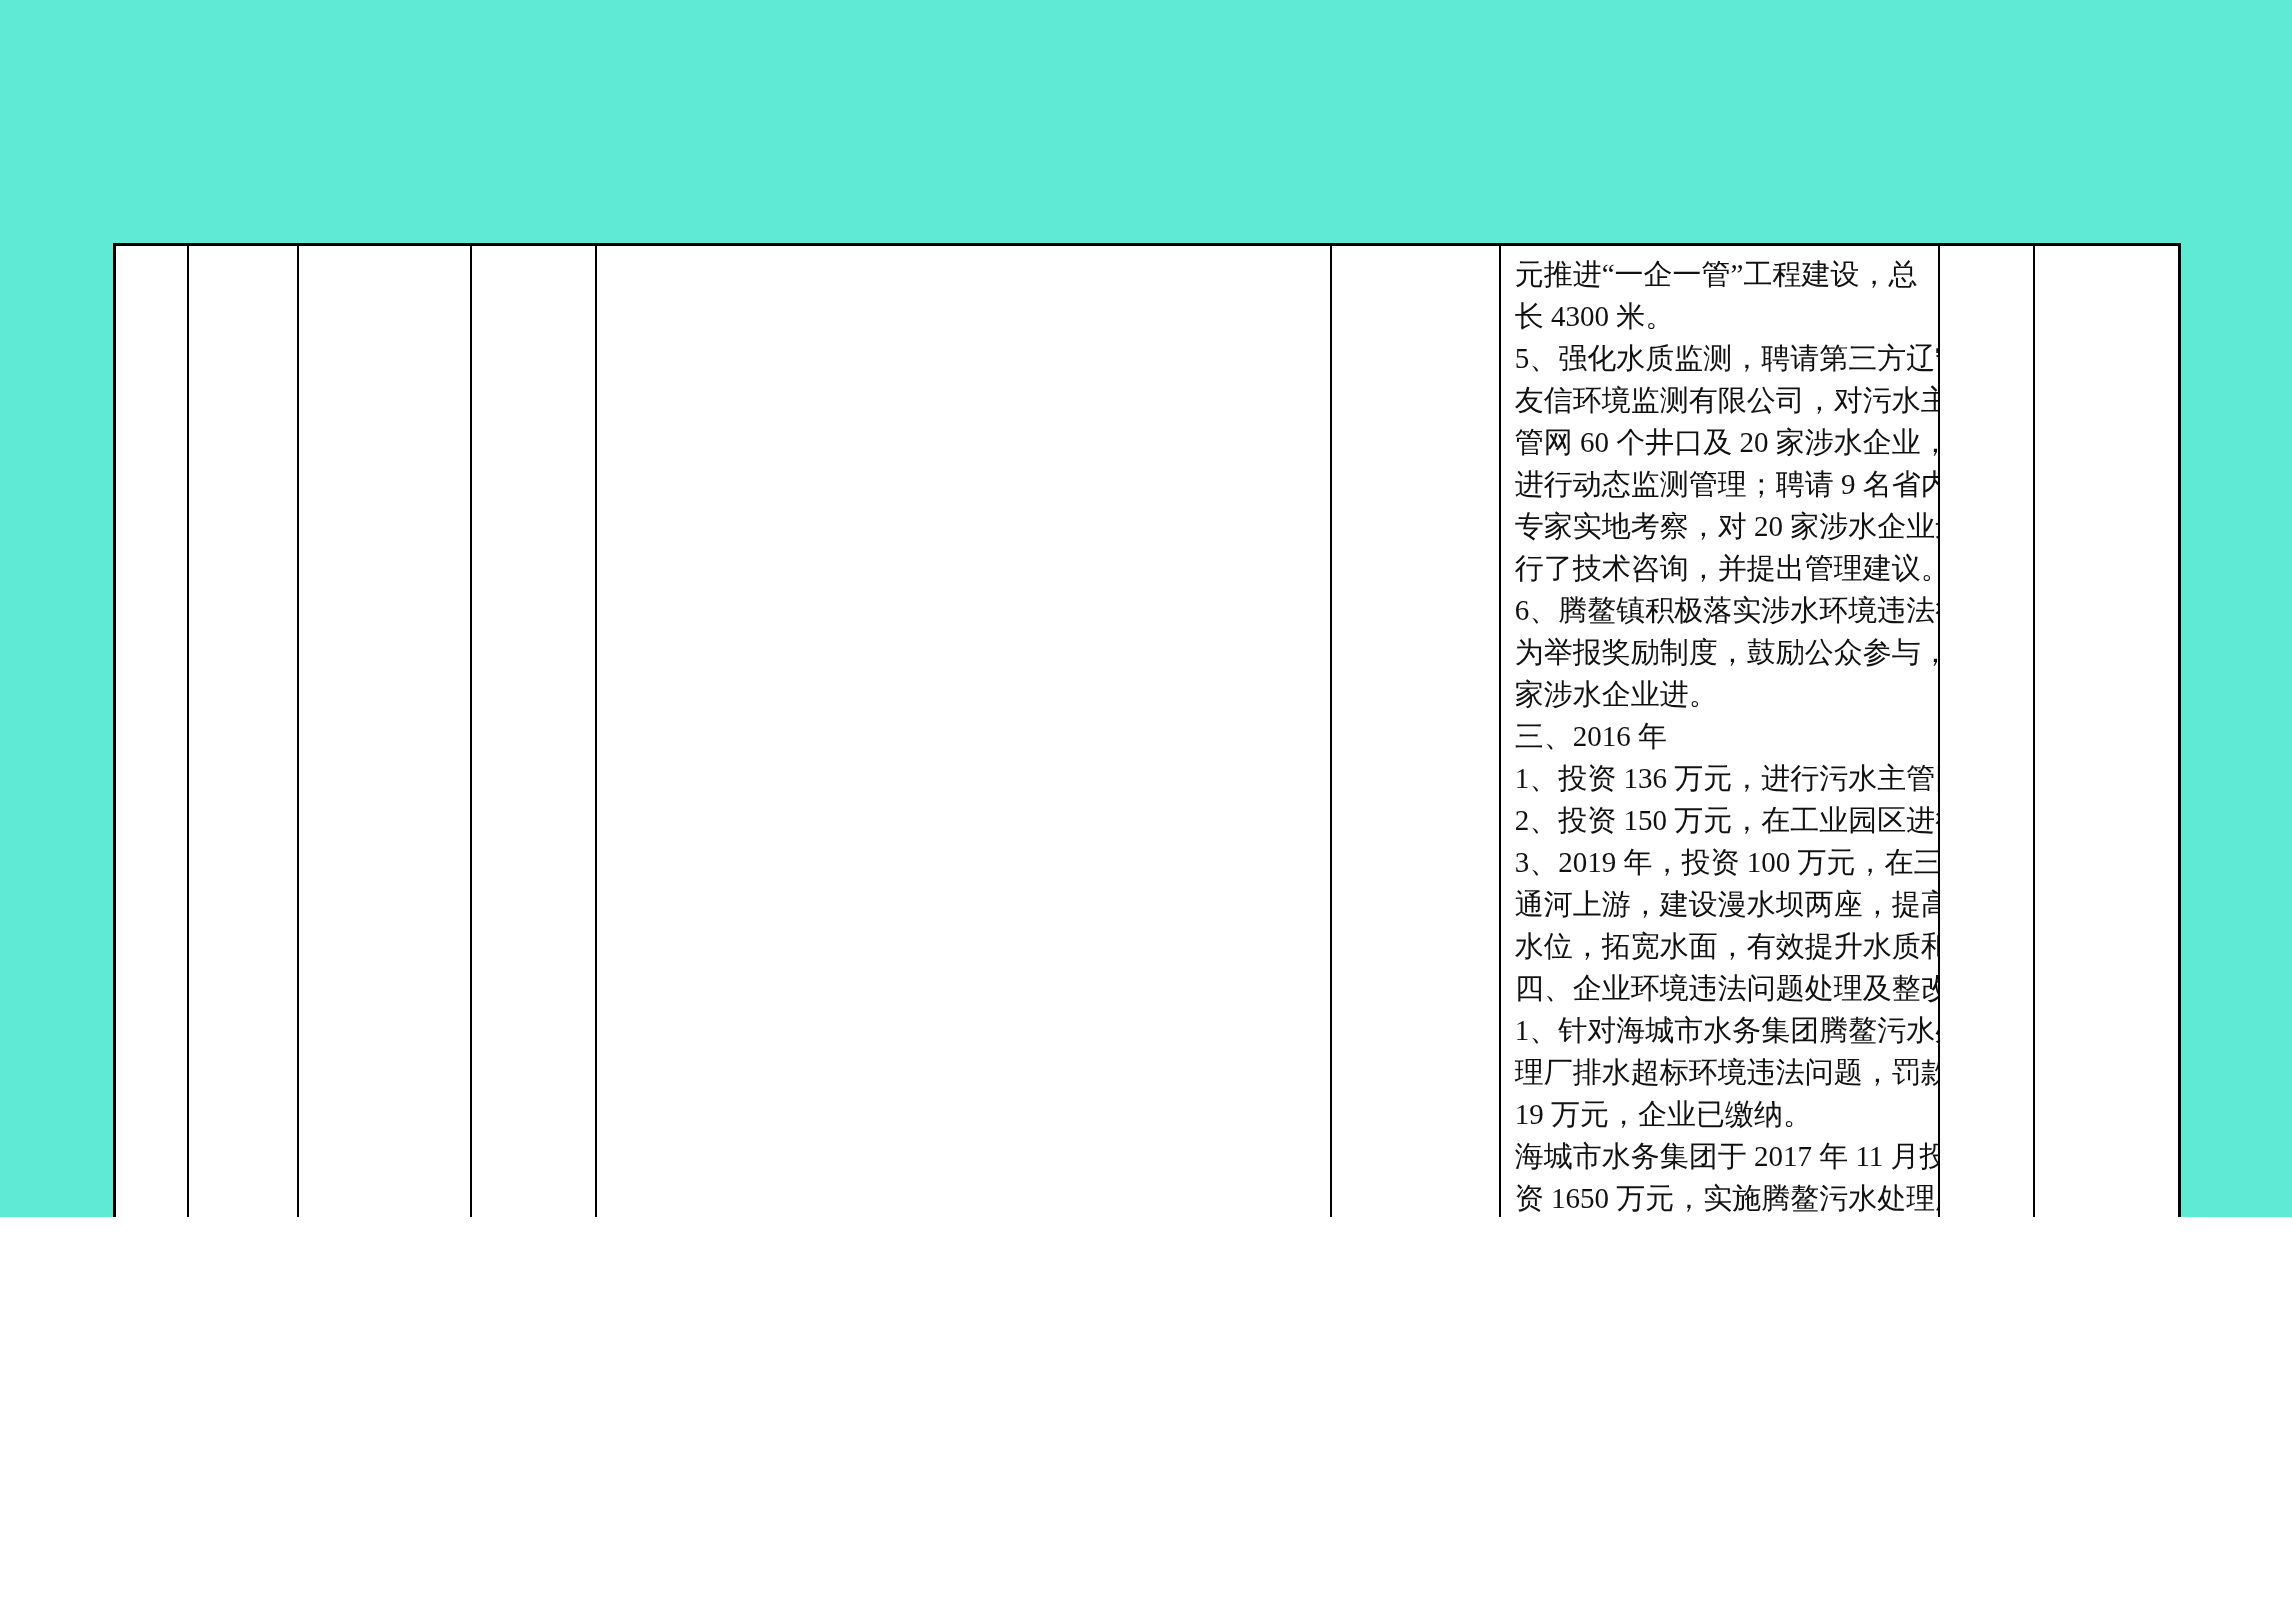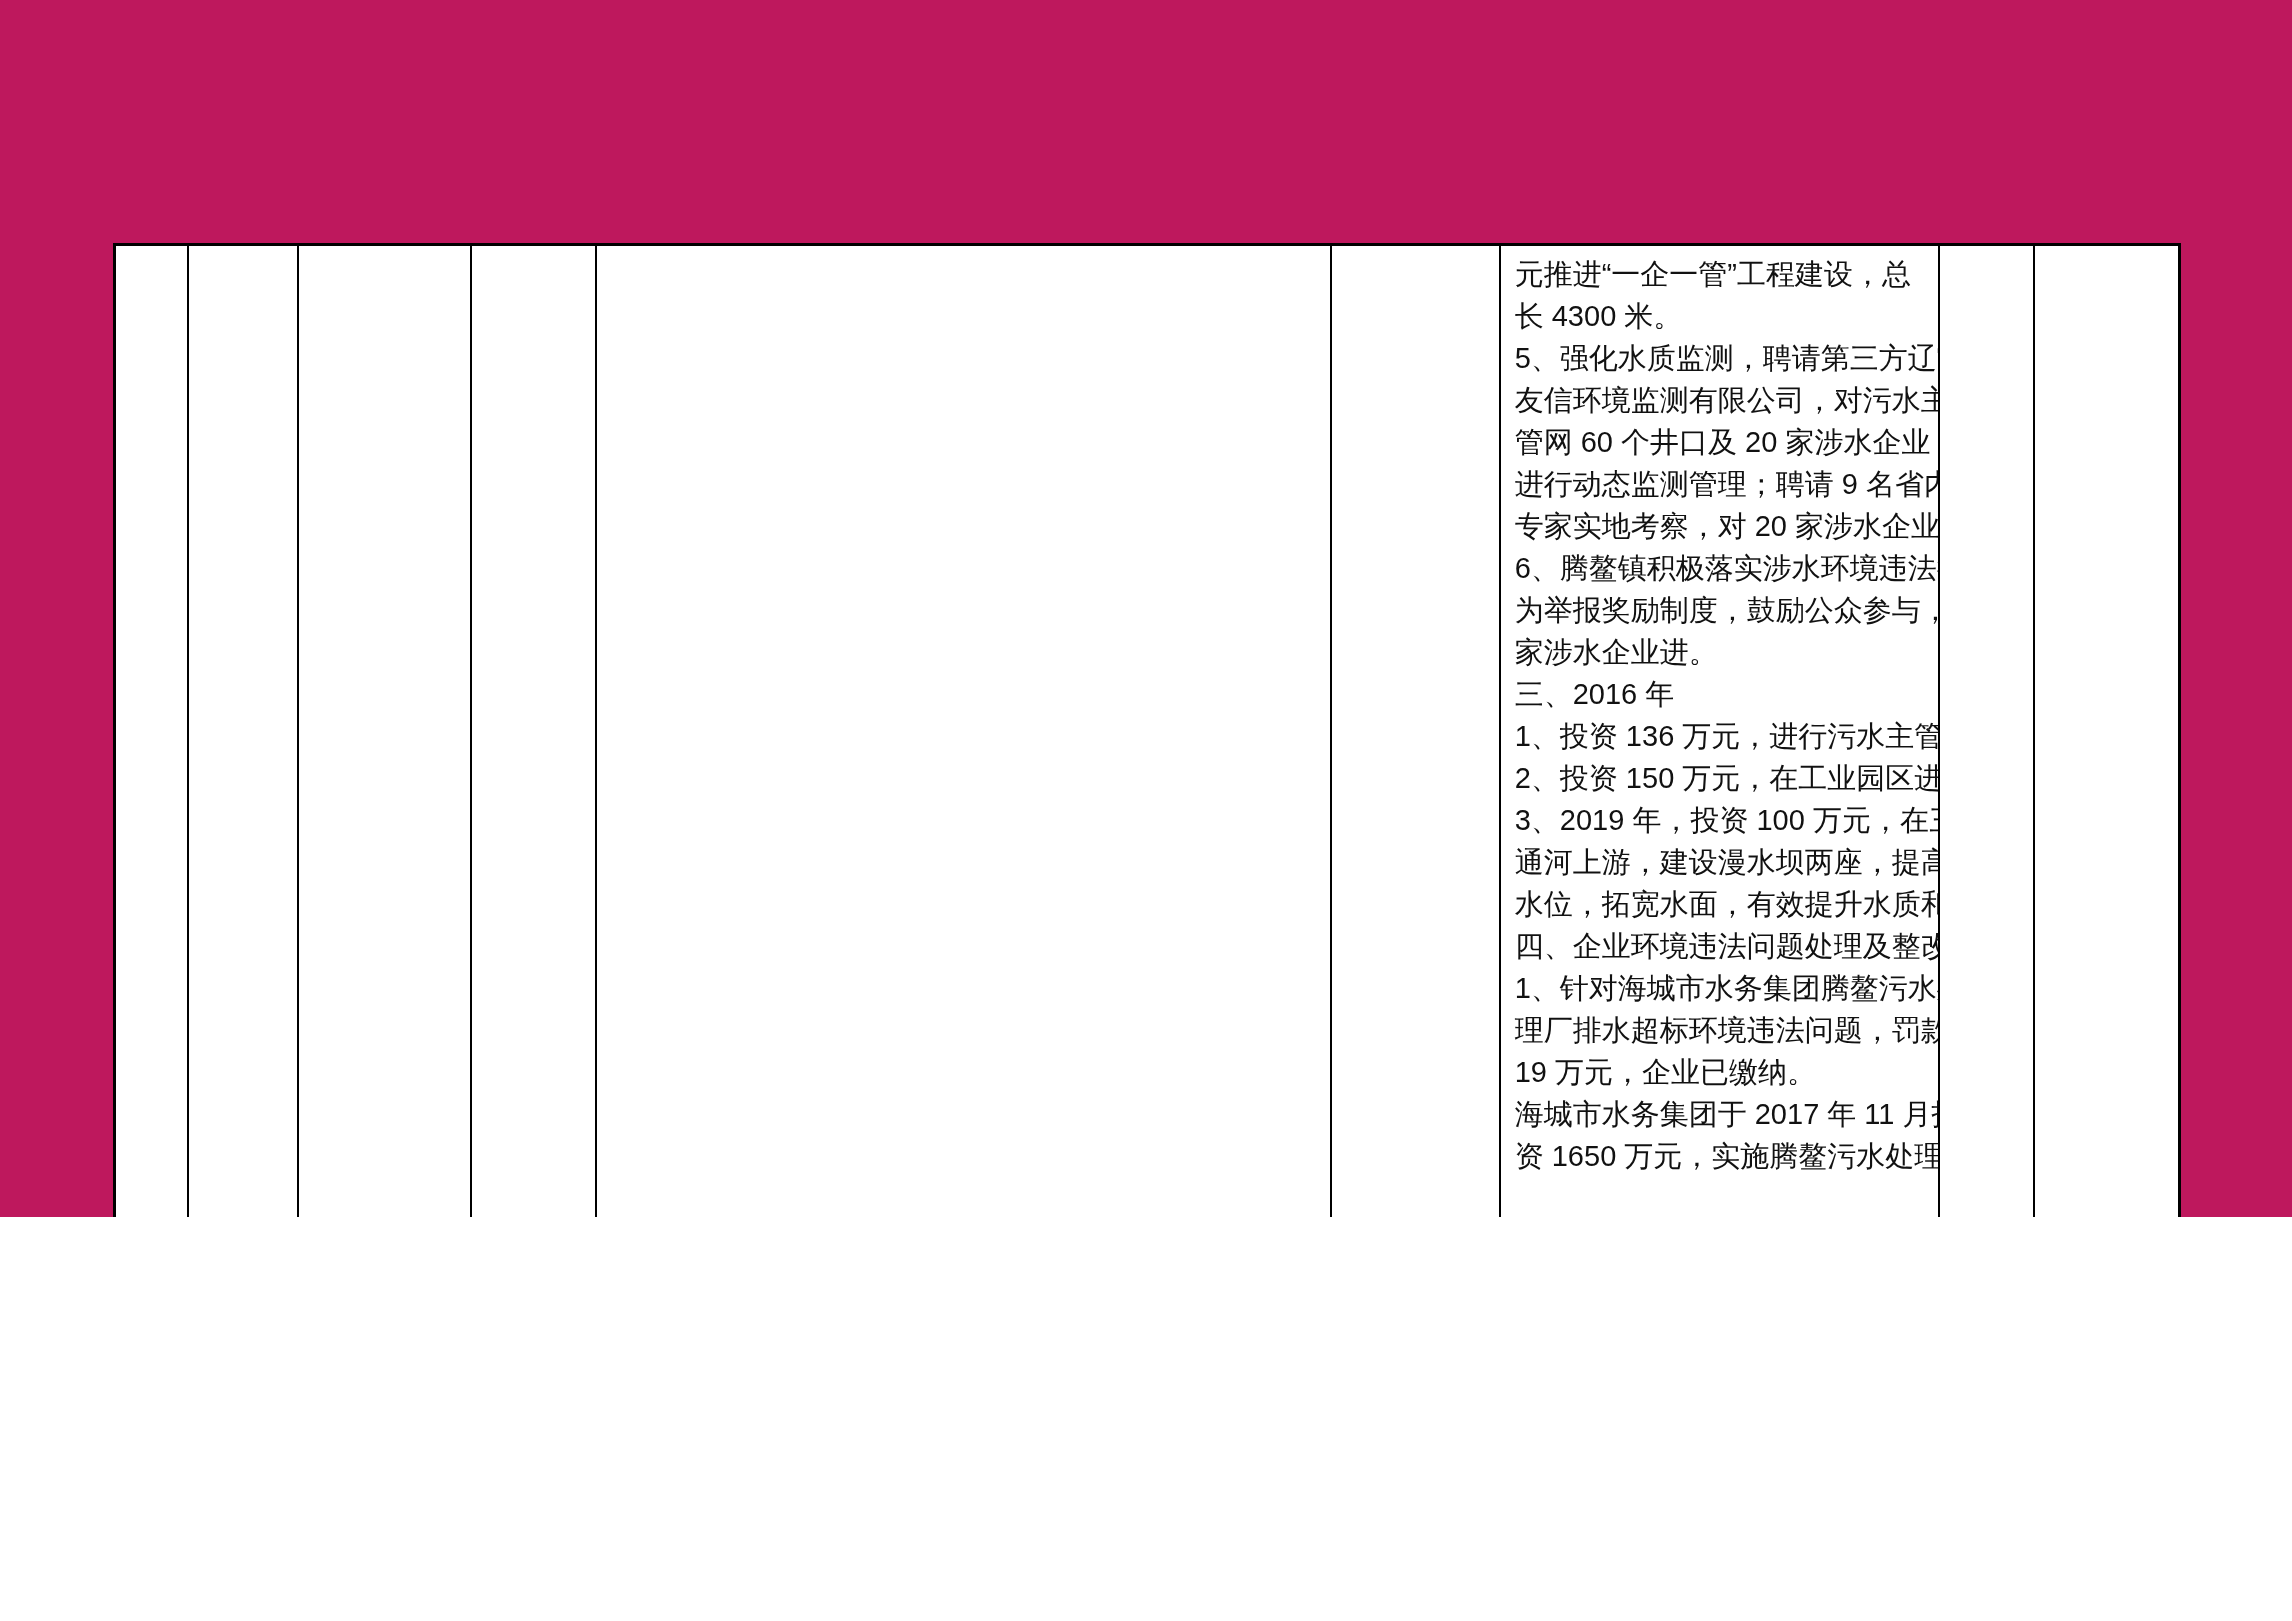--- a/index.html
+++ b/index.html
@@ -4,22 +4,22 @@
 <style>
   html, body {
     margin: 0;
     padding: 0;
     background: #ffffff;
   }
   .page {
     position: relative;
     width: 2293px;
     height: 1217px;
-    background: #be185d;
-    font-family: Liberation Sans, sans-serif;
+    background: #5eead4;
+    font-family: Liberation Serif, serif;
     color: #111111;
     overflow: hidden;
   }
   .doc-table {
     position: absolute;
     left: 113px;
     top: 243px;
     width: 2068px;
     height: 1108px;
     box-sizing: border-box;
@@ -76,20 +76,21 @@
     <div class="cell c5"></div>
     <div class="cell c6"></div>
     <div class="cell c7 text-cell">
         <div class="line">元推进“一企一管”工程建设，总</div>
         <div class="line">长 4300 米。</div>
         <div class="line">5、强化水质监测，聘请第三方辽宁</div>
         <div class="line">友信环境监测有限公司，对污水主</div>
         <div class="line">管网 60 个井口及 20 家涉水企业，</div>
         <div class="line">进行动态监测管理；聘请 9 名省内</div>
         <div class="line">专家实地考察，对 20 家涉水企业进</div>
+        <div class="line">行了技术咨询，并提出管理建议。</div>
         <div class="line">6、腾鳌镇积极落实涉水环境违法行</div>
         <div class="line">为举报奖励制度，鼓励公众参与，</div>
         <div class="line">家涉水企业进。</div>
         <div class="line">三、2016 年</div>
         <div class="line">1、投资 136 万元，进行污水主管网</div>
         <div class="line">2、投资 150 万元，在工业园区进行</div>
         <div class="line">3、2019 年，投资 100 万元，在三</div>
         <div class="line">通河上游，建设漫水坝两座，提高</div>
         <div class="line">水位，拓宽水面，有效提升水质和</div>
         <div class="line">四、企业环境违法问题处理及整改</div>

